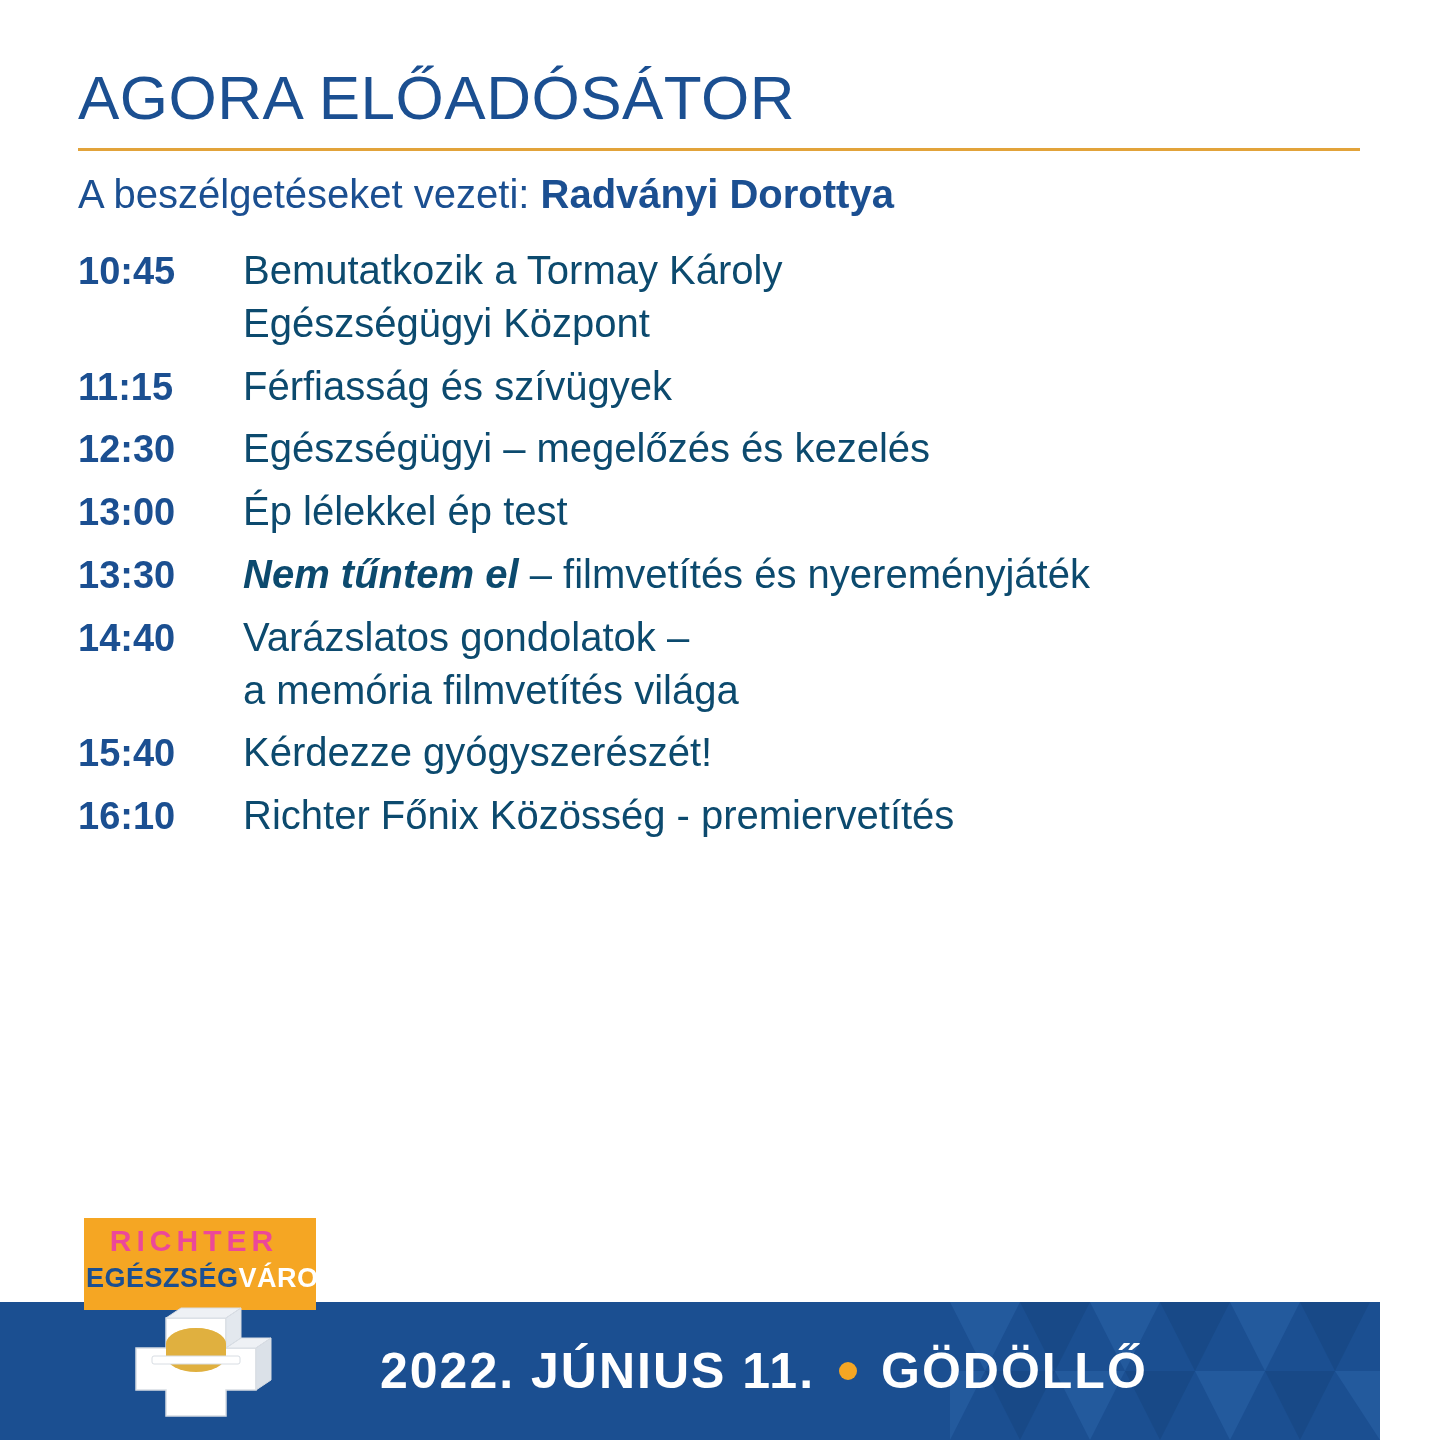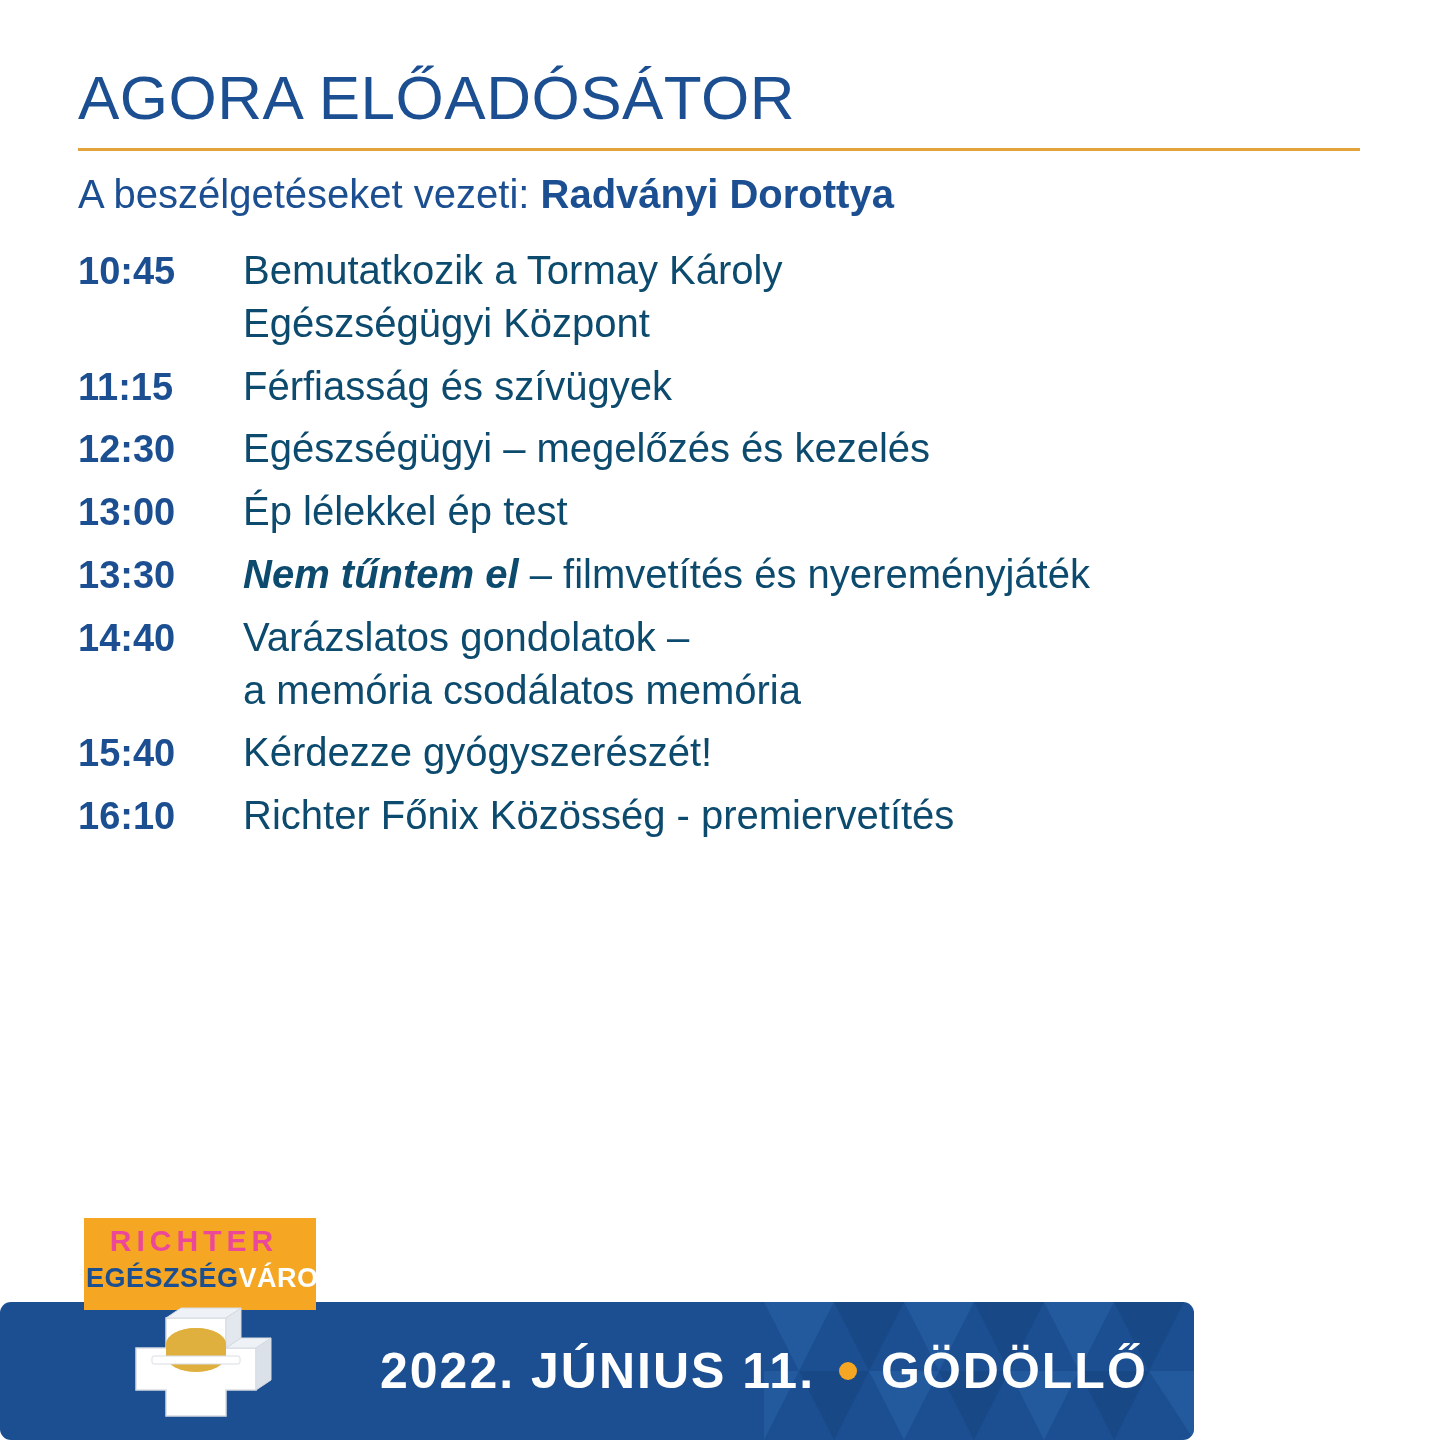--- a/index.html
+++ b/index.html
@@ -87,25 +87,24 @@
   }
   .desc .line2 {
     display: block;
   }
 
   
   .bottom-band {
     position: absolute;
     left: 0;
     bottom: 0;
-    width: 1194px;
+    width: 1380px;
     height: 138px;
     background: #1b4f91;
     overflow: hidden;
-    border-radius: 11px;
   }
   .band-pattern {
     position: absolute;
     right: 0;
     top: 0;
     width: 430px;
     height: 138px;
     opacity: 0.55;
   }
   .band-text {
@@ -226,21 +225,21 @@
       <div class="time">13:30</div>
       <div class="desc">
         <span class="emph">Nem tűntem el</span><span> – filmvetítés és nyereményjáték</span>
       </div>
     </div>
 
     <div class="row">
       <div class="time">14:40</div>
       <div class="desc">
         <span>Varázslatos gondolatok –</span>
-        <span class="line2">a memória csodálatos memória</span>
+        <span class="line2">a memória filmvetítés világa</span>
       </div>
     </div>
 
 
     <div class="row">
       <div class="time">15:40</div>
       <div class="desc">
         <span>Kérdezze gyógyszerészét!</span>
       </div>
     </div>

